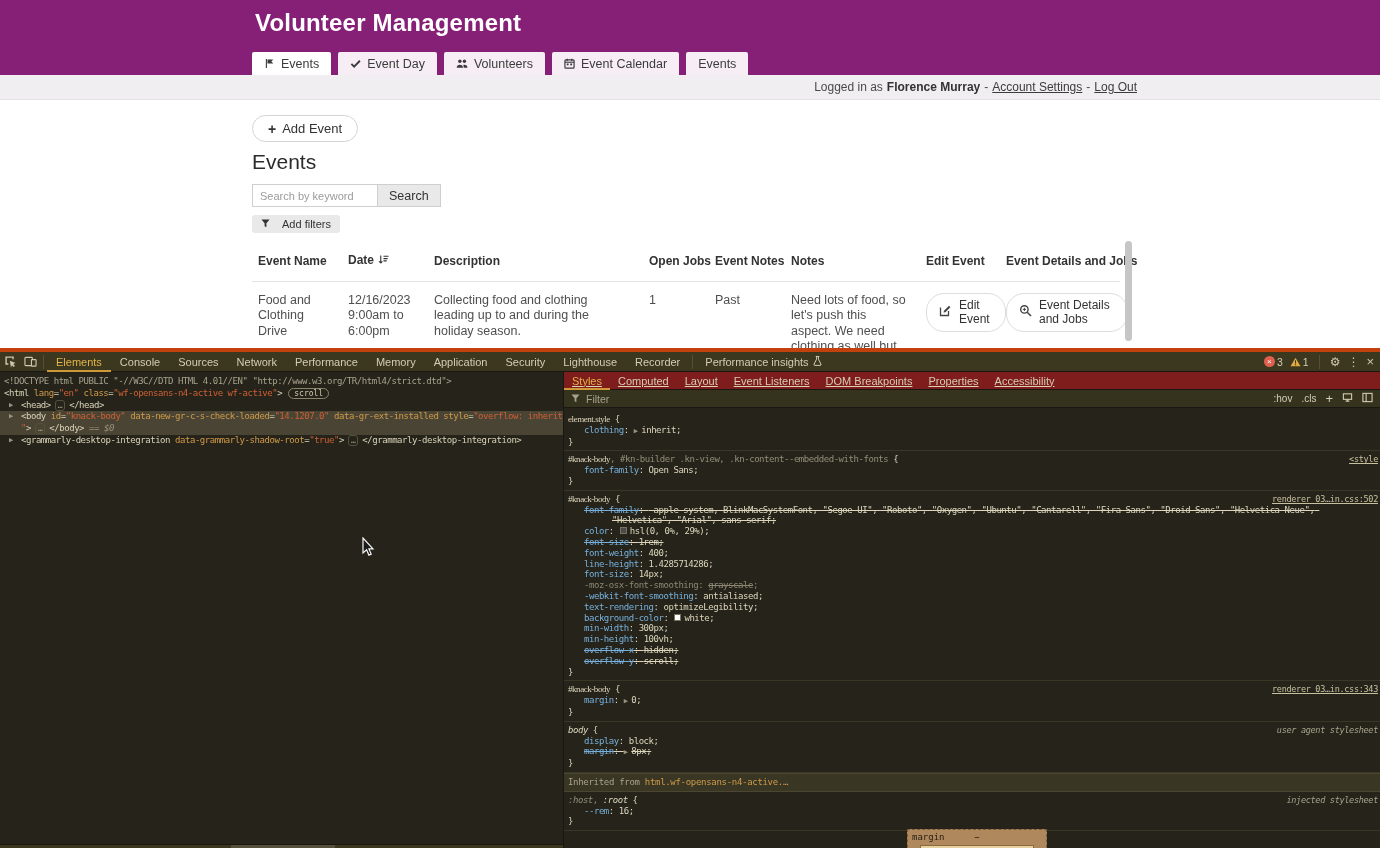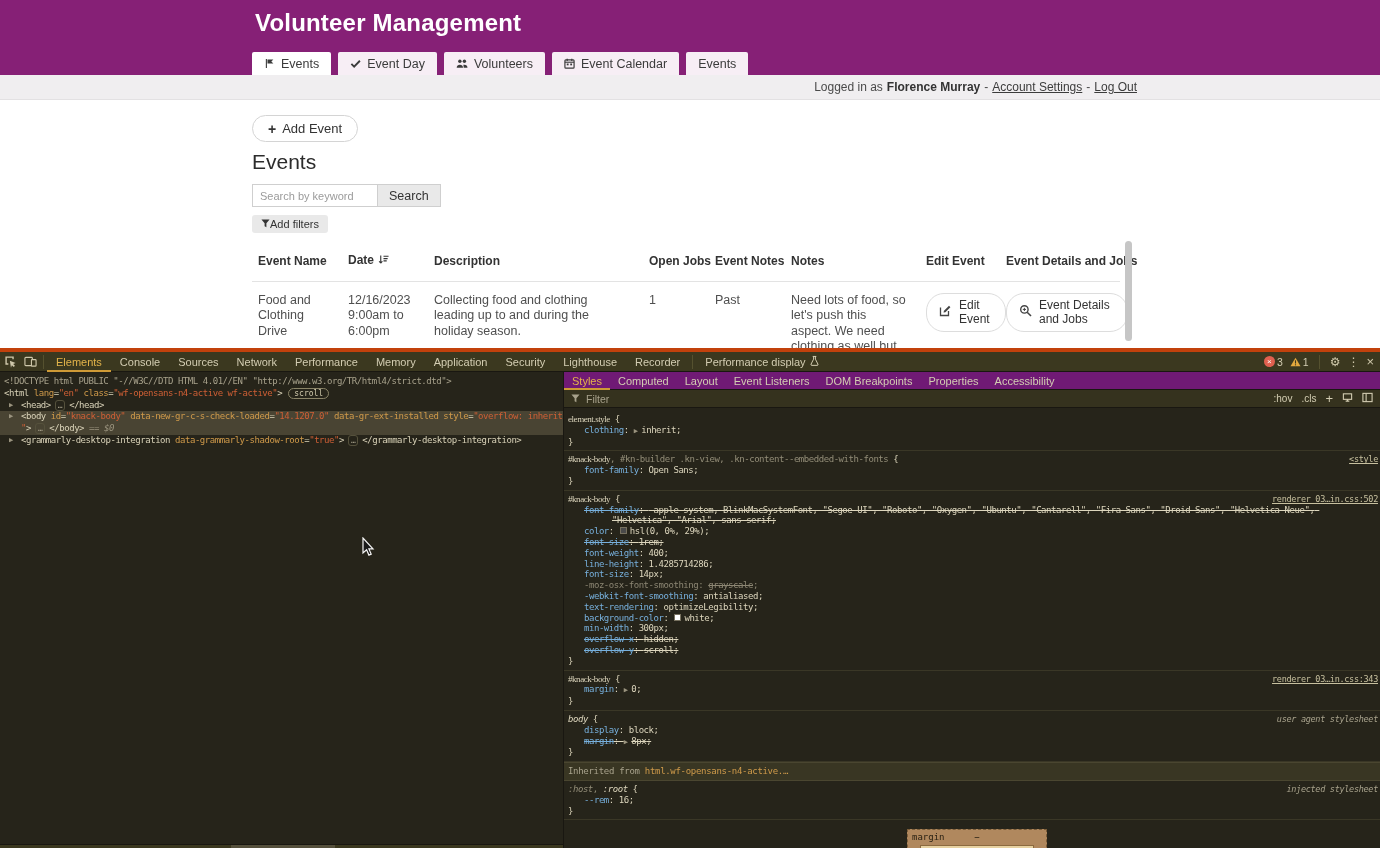--- a/index.html
+++ b/index.html
@@ -30,21 +30,21 @@
                background:#fff; border:1px solid #d4d4d4; border-radius:15px; padding:0 15px; font-size:13px; color:#333; }
   .add-event .plus { font-weight:700; font-size:14px; }
   .page-title { position:absolute; left:252px; top:150px; font-size:21px; font-weight:500; color:#2c2c2c; }
   .search-row { position:absolute; left:252px; top:184px; display:flex; }
   .search-input { width:126px; height:23px; border:1px solid #cfcfcf; padding:0 7px; font-size:11px; color:#333;
                   font-family:"Liberation Sans",sans-serif; }
   .search-input::placeholder { color:#9b9b9b; }
   .search-btn { height:23px; border:1px solid #cfcfcf; border-left:none; background:#e9e9e9; font-size:12.5px;
                 color:#333; padding:0 11px; font-family:"Liberation Sans",sans-serif; }
   .add-filters { position:absolute; left:252px; top:215px; height:18px; background:#e9e9e9; border:none; border-radius:3px;
-                 font-size:11px; color:#333; display:inline-flex; align-items:center; gap:0; padding:0 9px;
+                 font-size:11px; color:#333; display:inline-flex; align-items:center; gap:12px; padding:0 9px;
                  font-family:"Liberation Sans",sans-serif; }
 
   .events-table { position:absolute; left:252px; top:240px; width:868px; border-collapse:collapse; table-layout:fixed; }
   .events-table th { font-size:12px; font-weight:700; color:#333; text-align:left; padding:13px 8px 13px 6px;
                      border-bottom:1px solid #e3e3e3; white-space:nowrap; vertical-align:middle; }
   .events-table td { font-size:12.5px; color:#4f4f4f; padding:11px 12px 10px 6px; vertical-align:top; line-height:1.22; }
   .sorticon { display:inline-block; margin-left:4px; color:#333; vertical-align:-1px; }
   .row-pill { border:1px solid #ddd; border-radius:18px; background:#fff; padding:4px 12px; display:inline-flex;
               align-items:center; gap:7px; font-size:12px; color:#333; line-height:1.2; text-align:left;
               font-family:"Liberation Sans",sans-serif; }
@@ -82,21 +82,21 @@
   .badge-scroll { border:1px solid #8a8468; border-radius:7px; padding:0 5px; margin-left:6px; font-size:8px;
                   color:#cfc8ab; letter-spacing:0; }
   .ellip { color:#a8a28c; border:1px solid #55513c; border-radius:3px; margin:0 4px; padding:0 2px; font-size:8px; }
   .code-line.selected { background:#494433; }
   .dt-crumbs { position:absolute; top:472px; left:0; right:0; height:18px; background:#3b381f; border-top:1px solid #191711;
                display:flex; font-size:10.5px; color:#cfc8ab; font-family:"DejaVu Sans Mono",monospace; letter-spacing:-0.3px; }
   .crumb { padding:2px 7px 0 7px; white-space:nowrap; }
   .crumb.sel { background:#55503c; }
 
   .dt-styles { flex:1; position:relative; overflow:hidden; }
-  .dt-side-tabs { height:18px; background:#701a75; border-bottom:1px solid #191711; display:flex; align-items:center; }
+  .dt-side-tabs { height:18px; background:#7f1d1d; border-bottom:1px solid #191711; display:flex; align-items:center;text-decoration:underline; }
   .side-tab { padding:0 8px; font-size:11px; color:#d3cdb2; height:18px; display:flex; align-items:center; cursor:default; }
   .side-tab.active { color:#e3b44a; box-shadow:inset 0 -2px 0 #cf9a36; }
   .dt-filter { height:18px; background:#35321e; border-bottom:1px solid #191711; display:flex; align-items:center;
                padding:0 7px; font-size:10.5px; color:#a8a28c; gap:6px; }
   .dt-filter .fright { margin-left:auto; display:flex; gap:9px; color:#d3cdb2; align-items:center; font-size:10px; }
 
   .rules { font-family:"DejaVu Sans Mono", monospace; font-size:9px; letter-spacing:-0.45px; line-height:10.8px; padding-top:3px; }
   .rule { position:relative; padding:3px 4px 3px 4px; border-bottom:1px solid #3a3726; }
   .sel-line { white-space:pre-wrap; }
   .sk-w { color:#ddd6bd;font-family:Liberation Serif, serif; }
@@ -293,21 +293,21 @@
           <span>Security</span>
         </div>
         <div class="dt-tab">
           <span>Lighthouse</span>
         </div>
         <div class="dt-tab">
           <span>Recorder</span>
         </div>
         <div class="vsep"></div>
         <div class="dt-tab">
-          <span>Performance display</span>
+          <span>Performance insights</span>
           <span><svg width="9" height="11" viewBox="0 0 10 12">
               <path d="M4 1.5v3L1.2 10a1 1 0 0 0 .9 1.4h5.8A1 1 0 0 0 8.8 10L6 4.5v-3" fill="none" stroke="currentColor" stroke-width="1.1"></path>
               <path d="M3 1.5h4" stroke="currentColor" stroke-width="1.1"></path>
             </svg></span>
         </div>
       </div>
     <div class="dt-right">
       <span style="display:flex;align-items:center;">
         <span class="errdot">×</span>
         <span class="badgenum">3</span>
@@ -405,20 +405,21 @@
             <div class="prop"><span class="pn">color</span><span class="pc">: </span><span class="swatch" style="background: rgb(74, 74, 74);"></span><span class="pv">hsl(0, 0%, 29%)</span><span class="pc">;</span></div>
             <div class="prop"><span class="pn struck">font-size</span><span class="pc struck">: </span><span class="pv struck">1rem</span><span class="pc struck">;</span></div>
             <div class="prop"><span class="pn">font-weight</span><span class="pc">: </span><span class="pv">400</span><span class="pc">;</span></div>
             <div class="prop"><span class="pn">line-height</span><span class="pc">: </span><span class="pv">1.4285714286</span><span class="pc">;</span></div>
             <div class="prop"><span class="pn">font-size</span><span class="pc">: </span><span class="pv">14px</span><span class="pc">;</span></div>
             <div class="prop dim"><span class="pn">-moz-osx-font-smoothing</span><span class="pc">: </span><span class="pv struck">grayscale</span><span class="pc">;</span></div>
             <div class="prop"><span class="pn">-webkit-font-smoothing</span><span class="pc">: </span><span class="pv">antialiased</span><span class="pc">;</span></div>
             <div class="prop"><span class="pn">text-rendering</span><span class="pc">: </span><span class="pv">optimizeLegibility</span><span class="pc">;</span></div>
             <div class="prop"><span class="pn">background-color</span><span class="pc">: </span><span class="swatch" style="background: rgb(255, 255, 255);"></span><span class="pv">white</span><span class="pc">;</span></div>
             <div class="prop"><span class="pn">min-width</span><span class="pc">: </span><span class="pv">300px</span><span class="pc">;</span></div>
+            <div class="prop"><span class="pn">min-height</span><span class="pc">: </span><span class="pv">100vh</span><span class="pc">;</span></div>
             <div class="prop"><span class="pn struck">overflow-x</span><span class="pc struck">: </span><span class="pv struck">hidden</span><span class="pc struck">;</span></div>
             <div class="prop"><span class="pn struck">overflow-y</span><span class="pc struck">: </span><span class="pv struck">scroll</span><span class="pc struck">;</span></div>
             <div class="brace">}</div>
           </div>
           <div class="rule">
             <span class="src link">renderer_03…in.css:343</span>
             <div class="sel-line"><span class="sk-w">#knack-body</span><span class="sk-t"> {</span></div>
             <div class="prop"><span class="pn">margin</span><span class="pc">: </span><span class="pexp">▶ </span><span class="pv">0</span><span class="pc">;</span></div>
             <div class="brace">}</div>
           </div>

